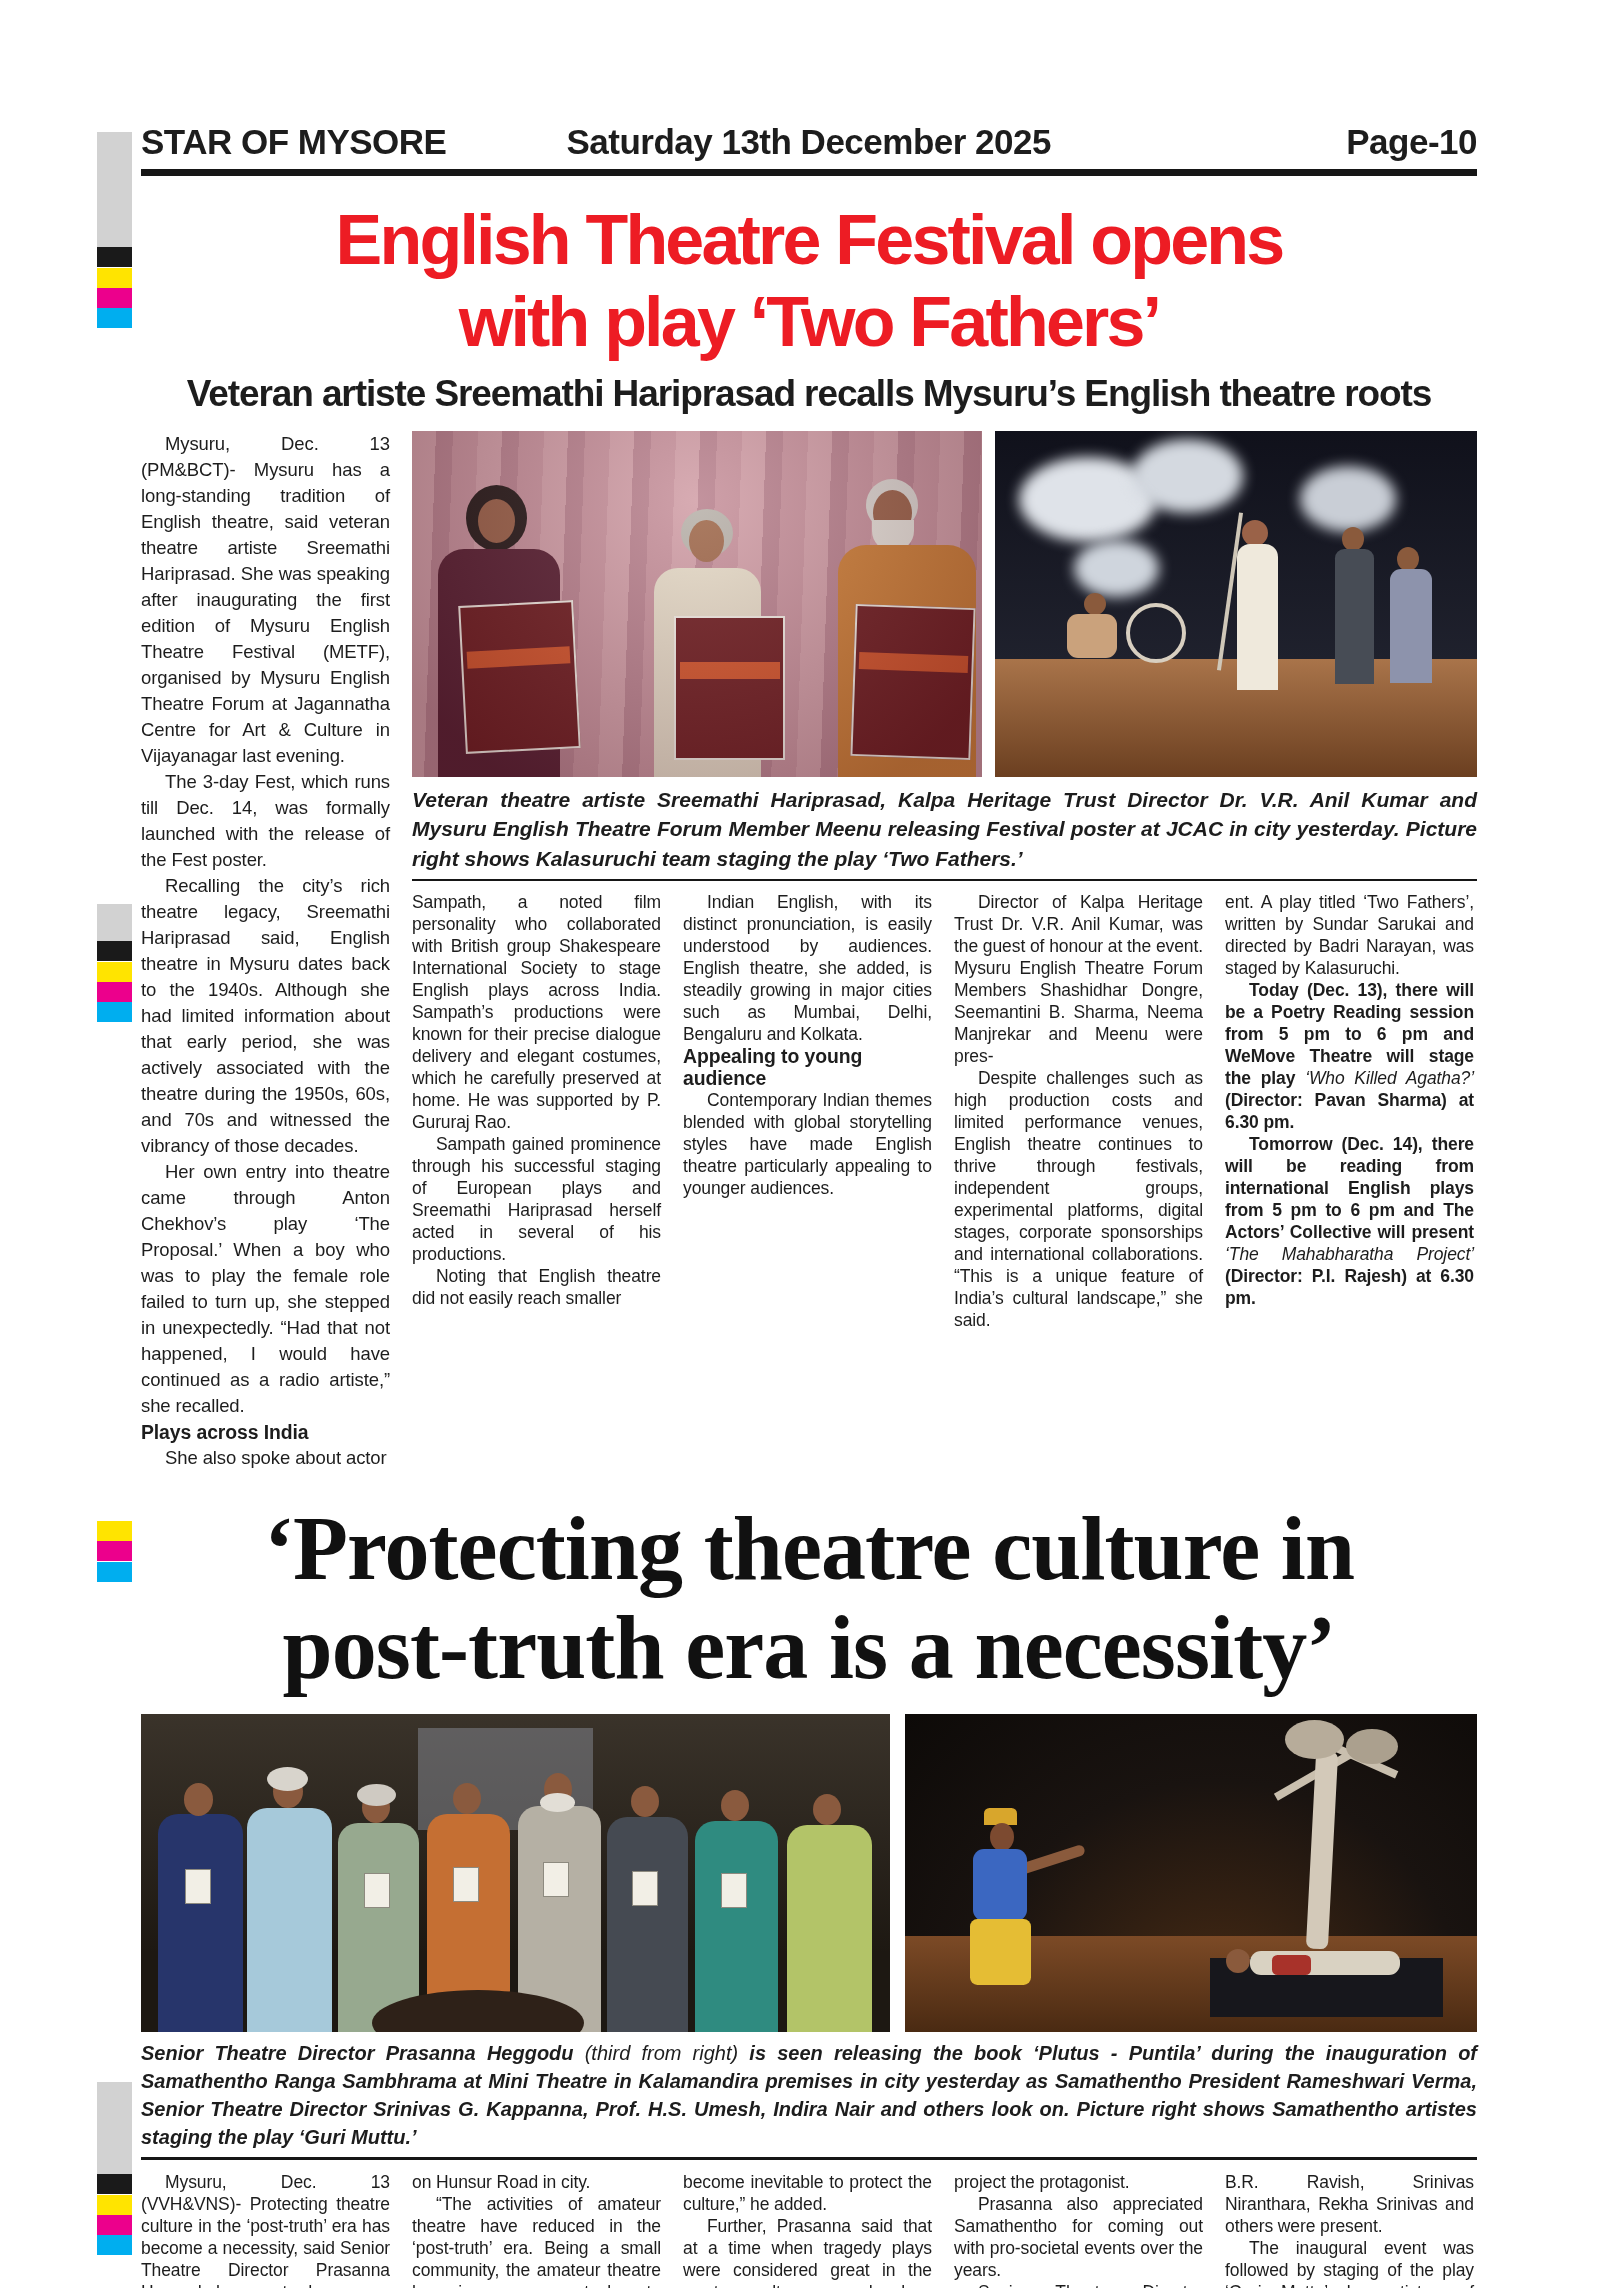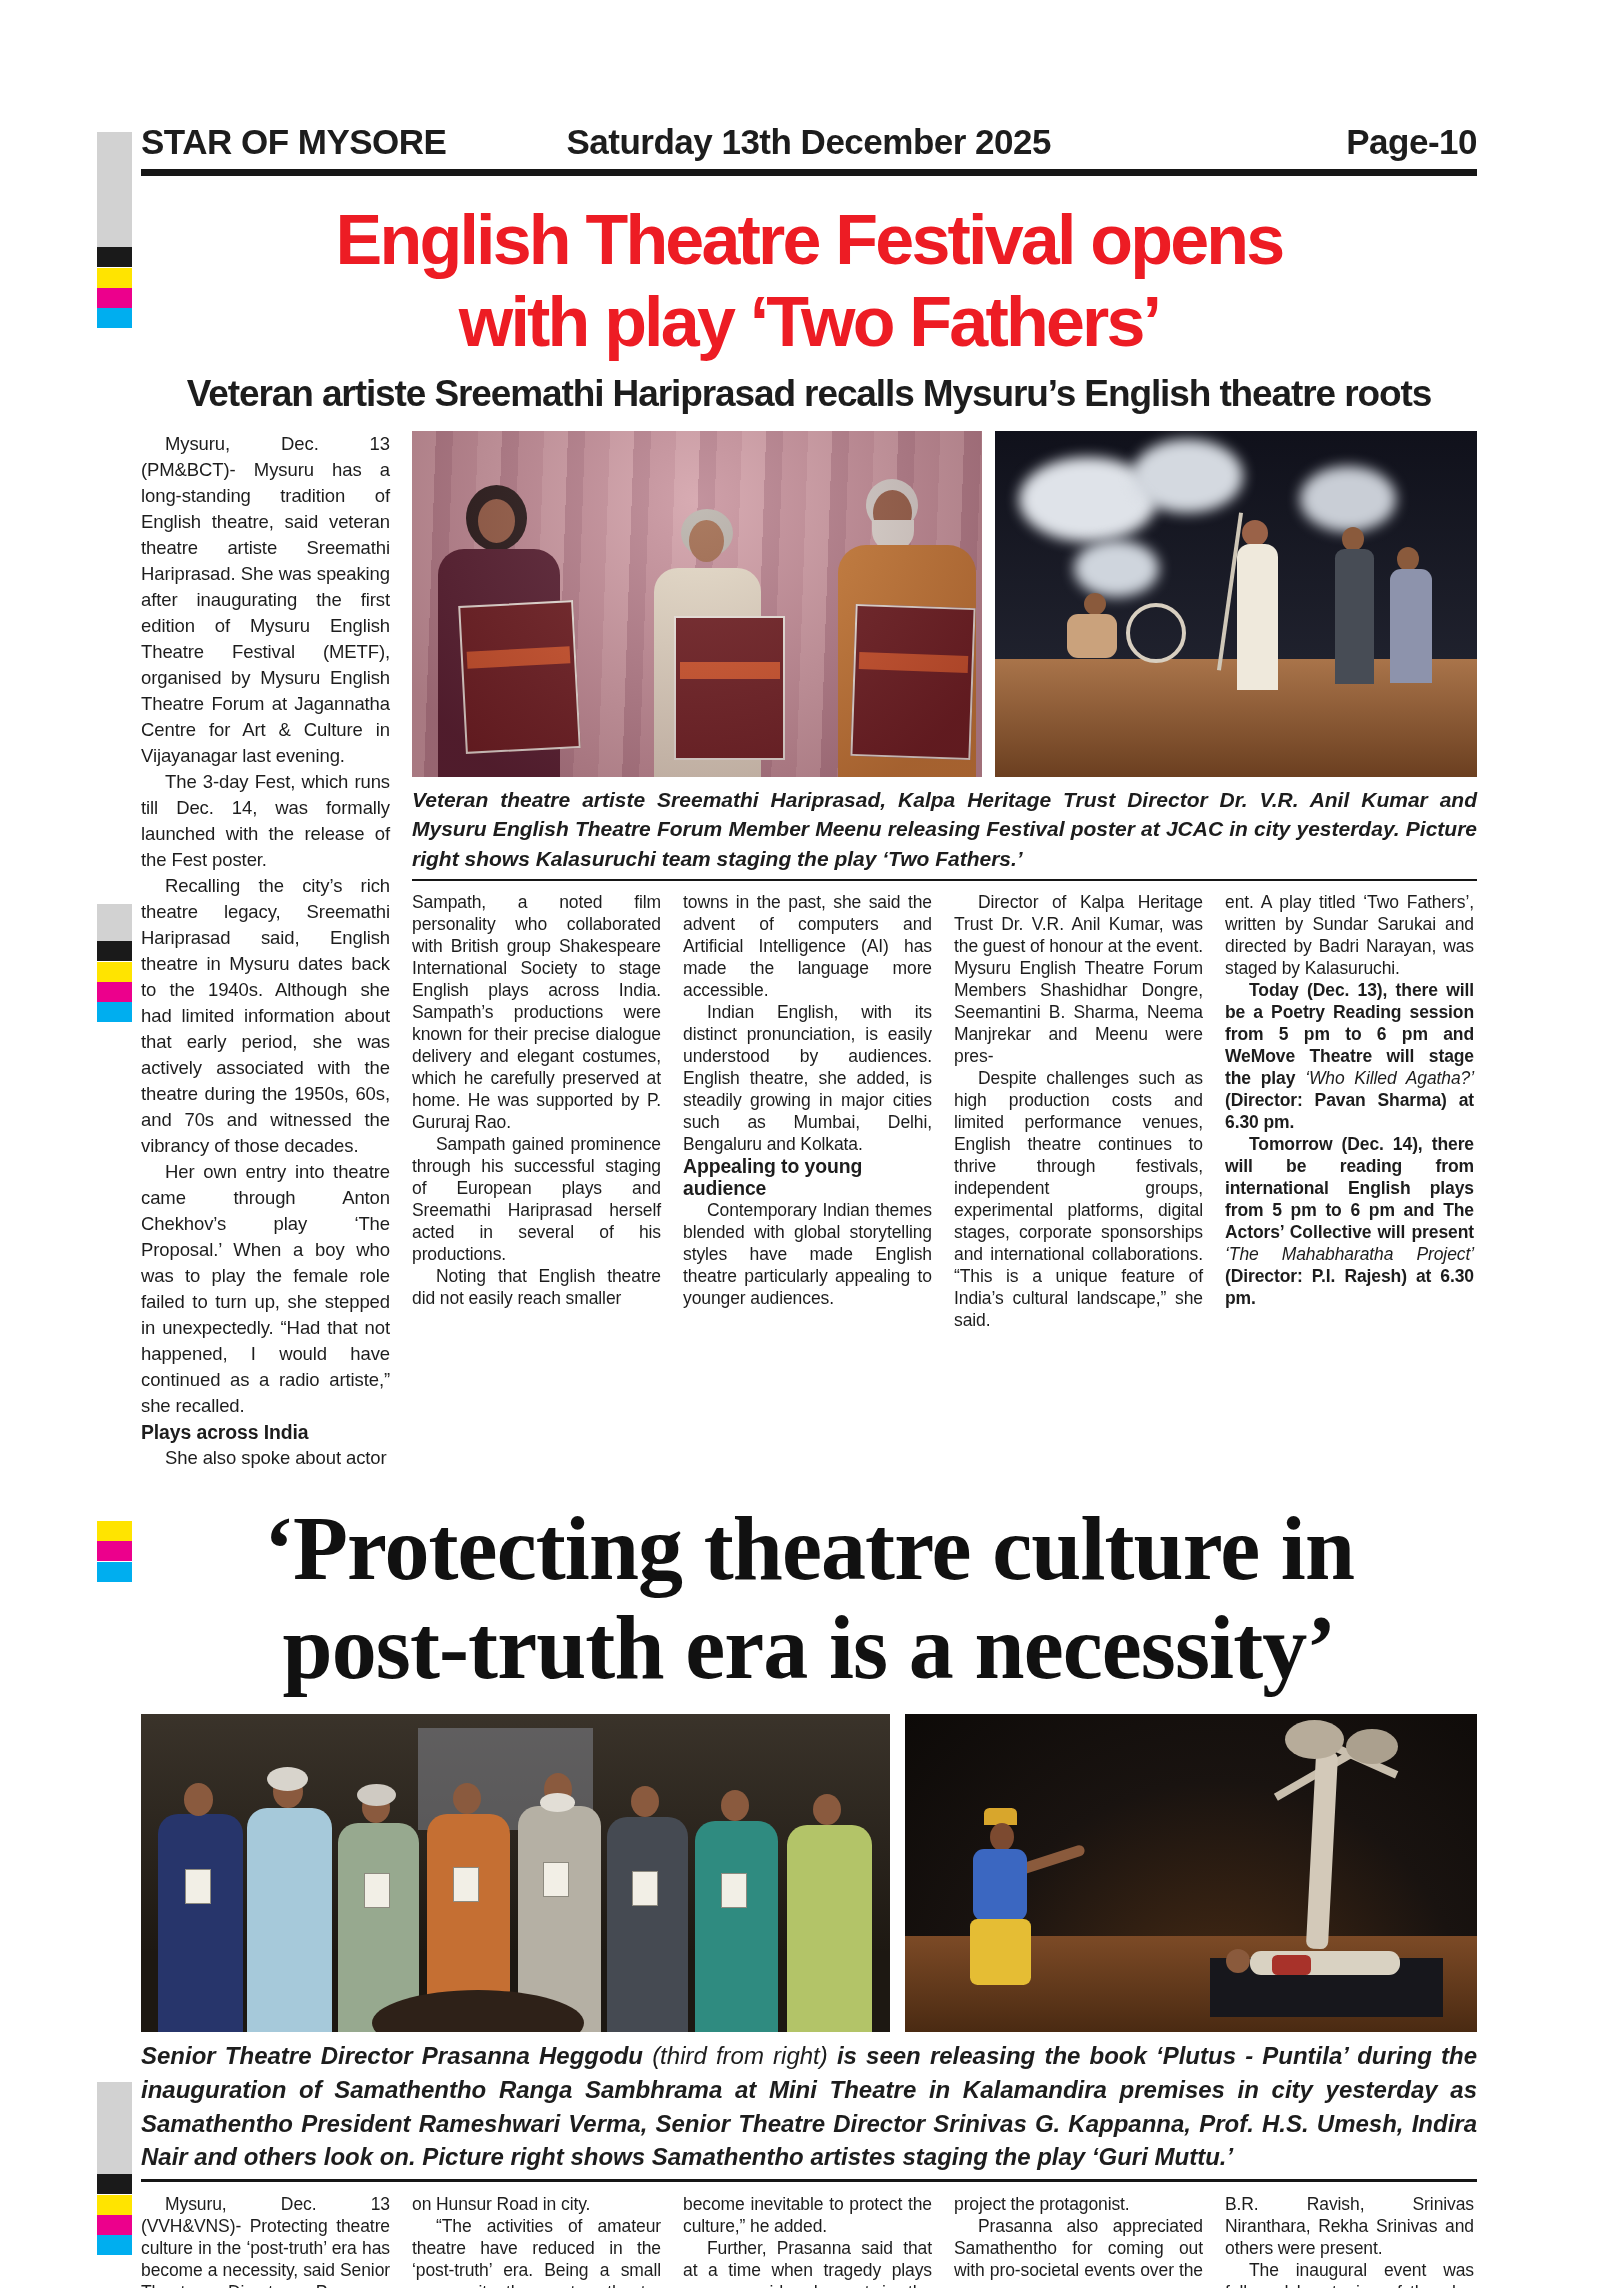--- a/index.html
+++ b/index.html
@@ -37,21 +37,21 @@
   .photorow{display:flex;gap:13px;}
   .photo{position:relative;overflow:hidden;flex:0 0 auto;}
   .photo div{position:absolute;}
 
   
   .caption{margin:7.4px 0 0 0;font-size:21px;line-height:1.4;text-align:justify;}
   .caption .bi,.bi{font-weight:bold;font-style:italic;}
   .caption .i,.i{font-style:italic;font-weight:normal;}
   .b{font-weight:bold;}
   .caprule{height:2.8px;background:#161616;margin-top:5.5px;}
-  .caption.small{font-size:24px;}
+  .caption.small{font-size:20px;}
 
   
   .a2-head{margin:28px 0 16.6px 0;text-align:center;font-family:"Liberation Serif",serif;
            font-weight:bold;font-size:90px;line-height:1.1;letter-spacing:-0.9px;color:#111;}
   .a2-body{display:flex;gap:22px;margin-top:11px;}
 
   
   .ph1{width:570px;height:346px;background:#c08e98;
        background-image:repeating-linear-gradient(92deg,#d2a0a8 0 24px,#ba8490 24px 41px,#c8939d 41px 66px);}
   .ph1 .vig{left:0;top:0;width:100%;height:100%;
@@ -163,21 +163,20 @@
         <p class="caption"><span class="bi">Veteran theatre artiste Sreemathi Hariprasad, Kalpa Heritage Trust Director Dr. V.R. Anil Kumar and Mysuru English Theatre Forum Member Meenu releasing Festival poster at JCAC in city yesterday. Picture right shows Kalasuruchi team staging the play ‘Two Fathers.’</span></p>
         <div class="caprule"></div>
 
         <div class="cols4">
           <div class="ncol">
             <p class="cont">Sampath, a noted film personality who collaborated with British group Shakespeare International Society to stage English plays across India. Sampath’s productions were known for their precise dialogue delivery and elegant costumes, which he carefully preserved at home. He was supported by P. Gururaj Rao.</p>
             <p>Sampath gained prominence through his successful staging of European plays and Sreemathi Hariprasad herself acted in several of his productions.</p>
             <p>Noting that English theatre did not easily reach smaller</p>
           </div>
           <div class="ncol">
-            <p class="cont">towns in the past, she said the advent of computers and Artificial Intelligence (AI) has made the language more accessible.</p>
             <p>Indian English, with its distinct pronunciation, is easily understood by audiences. English theatre, she added, is steadily growing in major cities such as Mumbai, Delhi, Bengaluru and Kolkata.</p>
             <p class="colhead">Appealing to young audience</p>
             <p>Contemporary Indian themes blended with global storytelling styles have made English theatre particularly appealing to younger audiences.</p>
           </div>
           <div class="ncol">
             <p>Director of Kalpa Heritage Trust Dr. V.R. Anil Kumar, was the guest of honour at the event. Mysuru English Theatre Forum Members Shashidhar Dongre, Seemantini B. Sharma, Neema Manjrekar and Meenu were pres-</p>
             <p>Despite challenges such as high production costs and limited performance venues, English theatre continues to thrive through festivals, independent groups, experimental platforms, digital stages, corporate sponsorships and international collaborations. “This is a unique feature of India’s cultural landscape,” she said.</p>
           </div>
           <div class="ncol">
             <p class="cont">ent. A play titled ‘Two Fathers’, written by Sundar Sarukai and directed by Badri Narayan, was staged by Kalasuruchi.</p>

